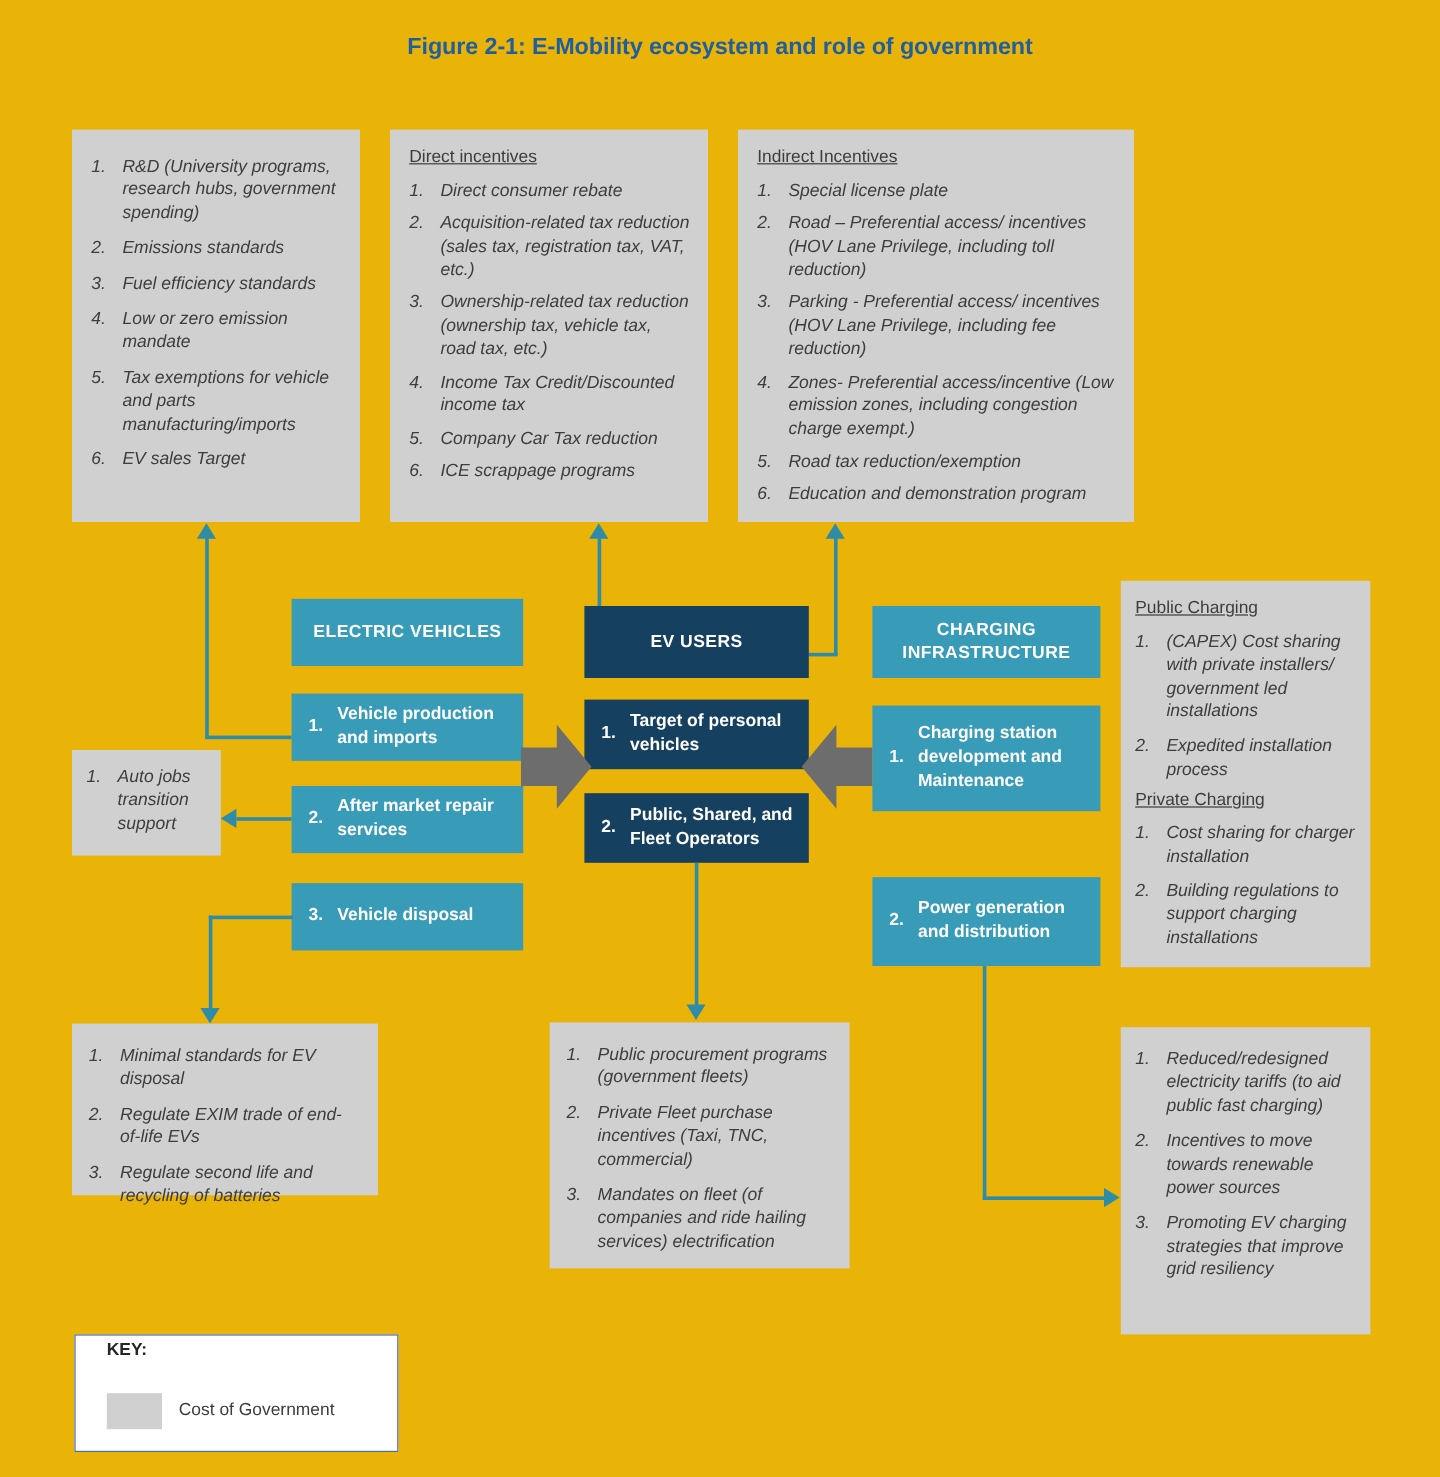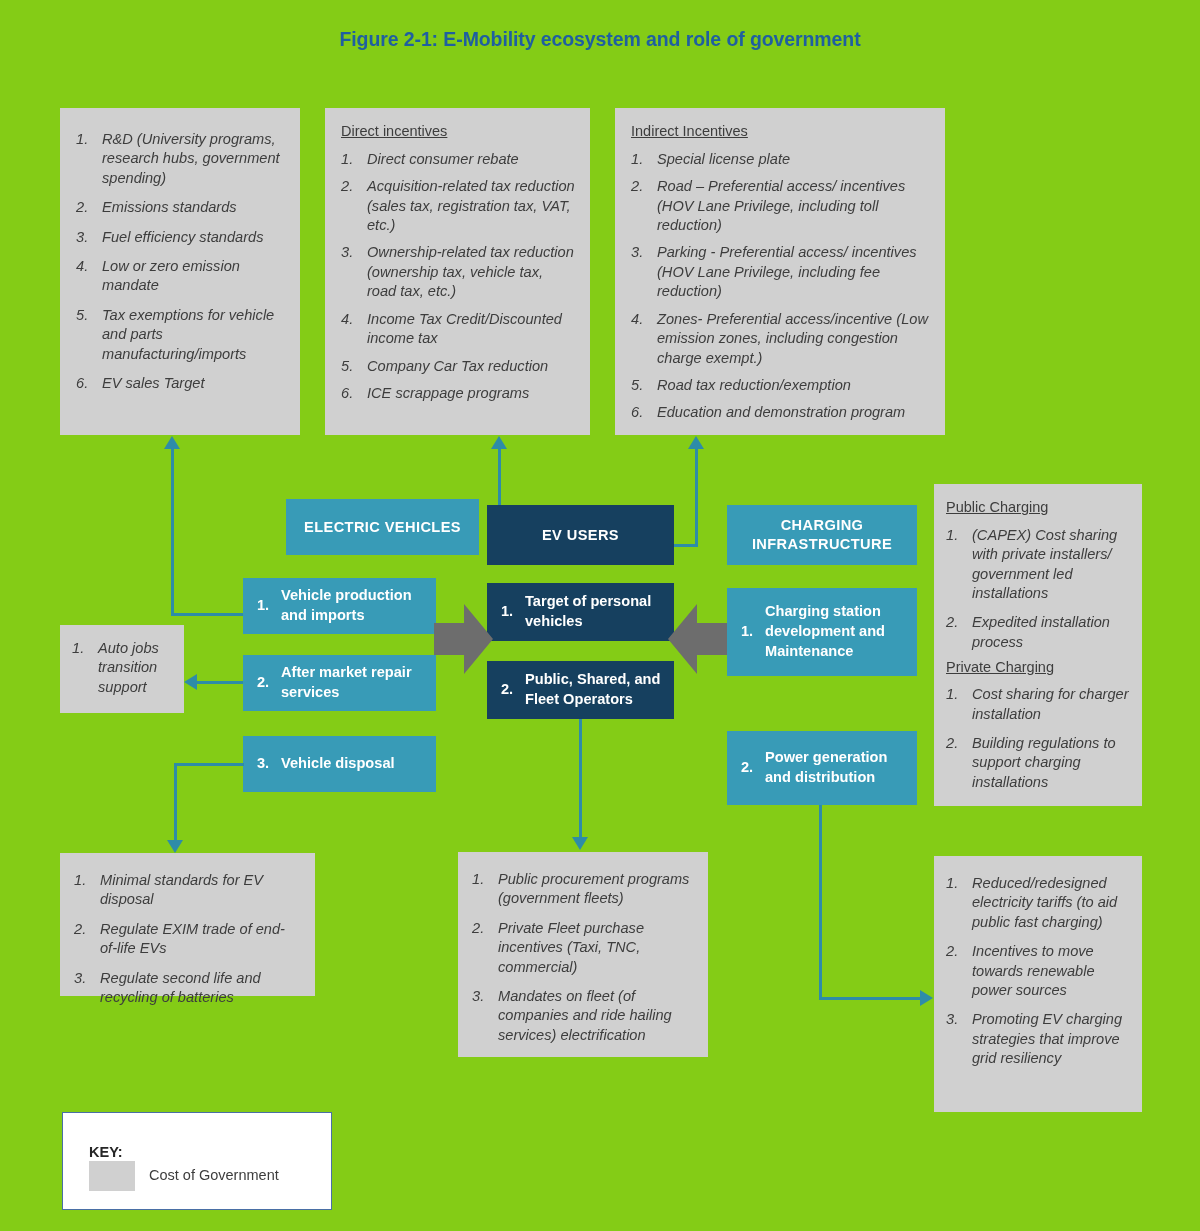--- a/index.html
+++ b/index.html
@@ -4,21 +4,21 @@
 <style>
   html,body{margin:0;padding:0;background:#ffffff;}
   body{
     font-family:"Liberation Sans","DejaVu Sans",sans-serif;
     color:#3b3b3b;
   }
   #page{
     position:relative;
     width:1200px;
     height:1231px;
-    background:#84cc16;
+    background:#eab308;
     overflow:hidden;
   }
 
   
   .fig-title{
     position:absolute;
     left:0; top:28px;
     width:1200px;
     text-align:center;
     font-size:19.5px;
@@ -135,21 +135,21 @@
 
   
   .keybox{
     position:absolute;
     border:1.5px solid #4a6fa5;
     background:#ffffff;
     box-sizing:border-box;
   }
   .key-title{
     position:absolute;
-    left:26px; top:31px;
+    left:26px; top:4px;
     font-weight:bold;
     font-size:14.5px;
     color:#262626;
   }
   .key-sw{
     position:absolute;
     left:26px; top:48px;
     width:46px; height:30px;
     background:#d0d0d0;
   }
@@ -207,21 +207,21 @@
   <div class="arrowhead ah-up" style="left:164px; top:436px;"></div>
 
   <div class="ln vl" style="left:498px; top:448px; height:98px;"></div>
   <div class="ln hl" style="left:498px; top:544px; width:50px;"></div>
   <div class="arrowhead ah-up" style="left:491px; top:436px;"></div>
 
   <div class="ln vl" style="left:695px; top:448px; height:98px;"></div>
   <div class="ln hl" style="left:660px; top:544px; width:38px;"></div>
   <div class="arrowhead ah-up" style="left:688px; top:436px;"></div>
 
-  <div class="box teal capbox" style="left:243px; top:499px; width:193px; height:56px;margin-left:43px;">
+  <div class="box teal capbox" style="left:243px; top:499px; width:193px; height:56px;">
     <span>ELECTRIC VEHICLES</span>
   </div>
 
   <div class="box teal capbox" style="left:727px; top:505px; width:190px; height:60px;">
     <span>CHARGING INFRASTRUCTURE</span>
   </div>
 
   <div class="box navy capbox" style="left:487px; top:505px; width:187px; height:60px;">
     <span>EV USERS</span>
   </div>

